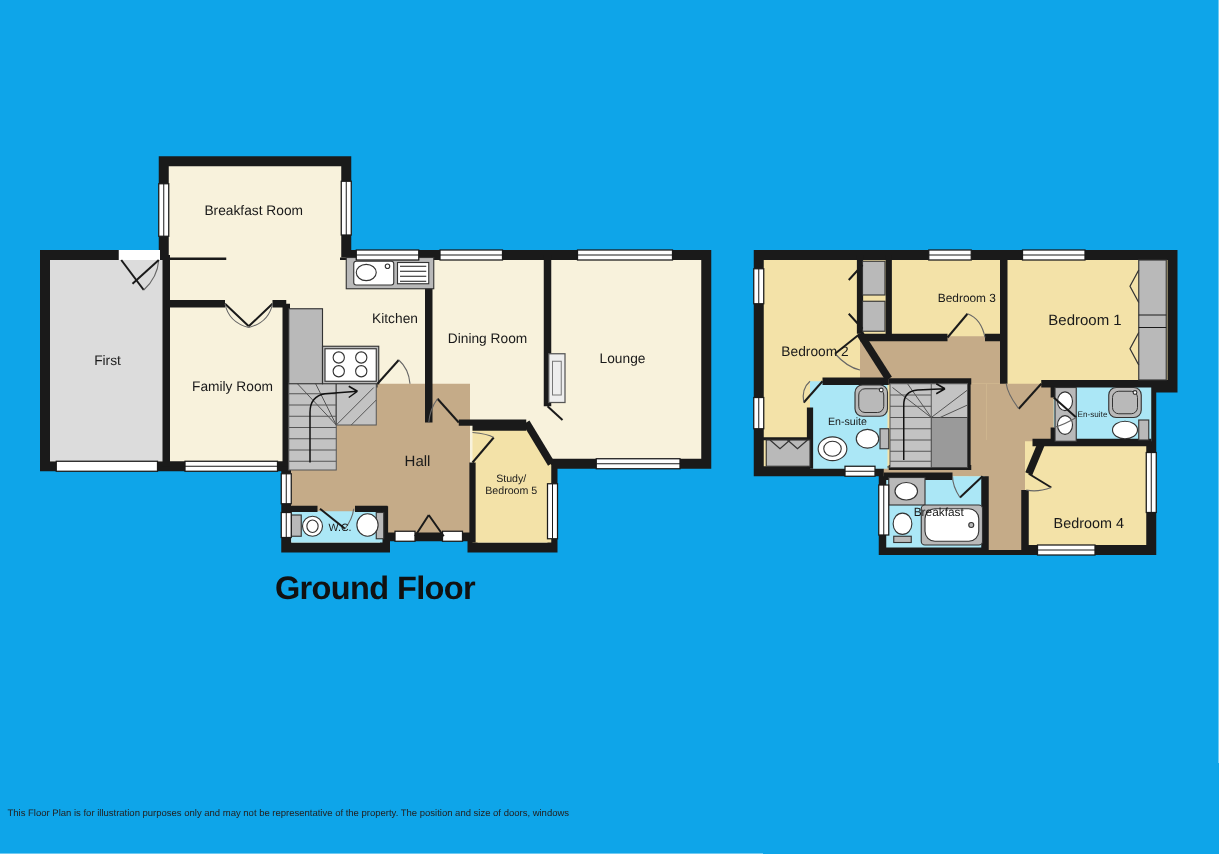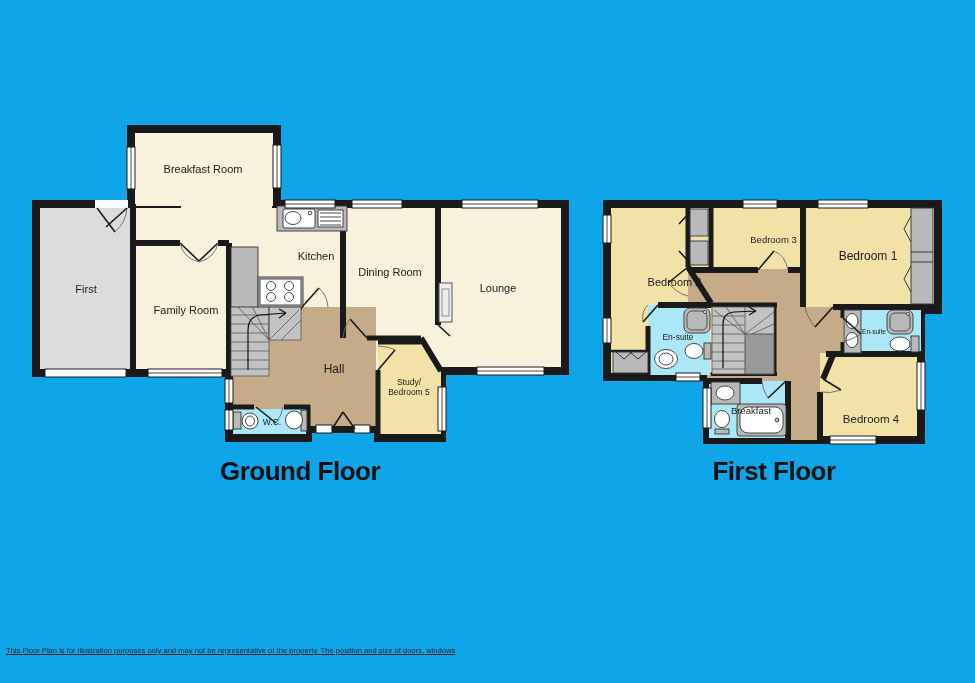--- a/index.html
+++ b/index.html
@@ -311,26 +311,25 @@
 <div class="lbl" style="left:186px;top:310px;">Family Room</div>
 <div class="lbl" style="left:390px;top:272px;">Dining Room</div>
 <div class="lbl" style="left:498px;top:288px;">Lounge</div>
 <div class="lbl" style="left:334px;top:370px;font-size:12px;">Hall</div>
 <div class="lbl small" style="left:409px;top:388px;">
   <span style="display:block;">Study/</span>
   <span style="display:block;">Bedroom 5</span>
 </div>
 <div class="lbl small" style="left:272px;top:423px;">W.C.</div>
 
-<div class="lbl" style="left:652px;top:282px;padding-left:45px;">Bedroom 2</div>
+<div class="lbl" style="left:652px;top:282px;">Bedroom 2</div>
 <div class="lbl mid" style="left:757px;top:240px;padding-left:33px;">Bedroom 3</div>
 <div class="lbl" style="left:868px;top:257px;font-size:12px;">Bedroom 1</div>
 <div class="lbl small" style="left:678px;top:338px;">En-suite</div>
 <div class="lbl tiny" style="left:874px;top:332px;">En-suite</div>
 <div class="lbl" style="left:871px;top:420px;font-size:11.5px;">Bedroom 4</div>
 <div class="lbl mid" style="left:751px;top:411px;">Breakfast</div>
 
 <div class="floor-title" style="left:300px;top:471px;">Ground Floor</div>
-<div class="floor-title" style="left:774px;top:471px;">First Floor</div>
-
-<div class="disclaimer" style="top:646px;text-decoration:underline;">This Floor Plan is for illustration purposes only and may not be representative of the property. The position and size of doors, windows</div>
+
+<div class="disclaimer" style="top:646px;">This Floor Plan is for illustration purposes only and may not be representative of the property. The position and size of doors, windows</div>
 
 </div>
 
 </body></html>

